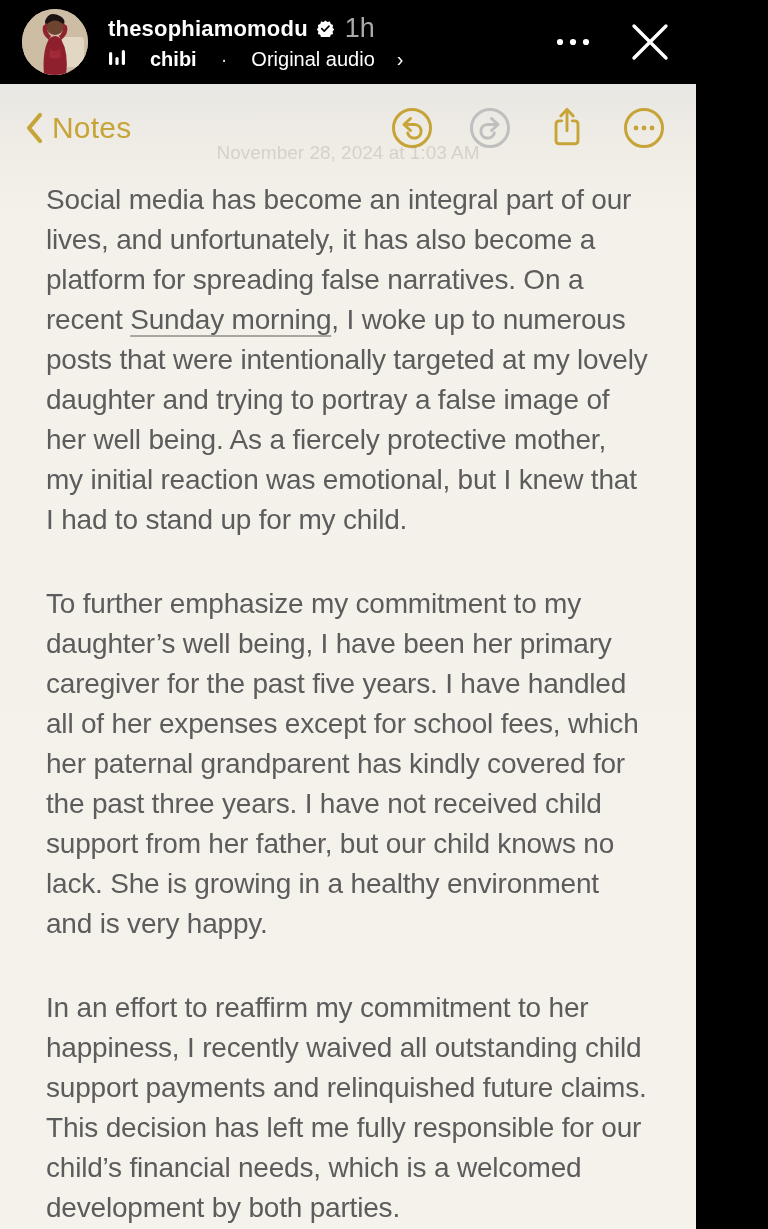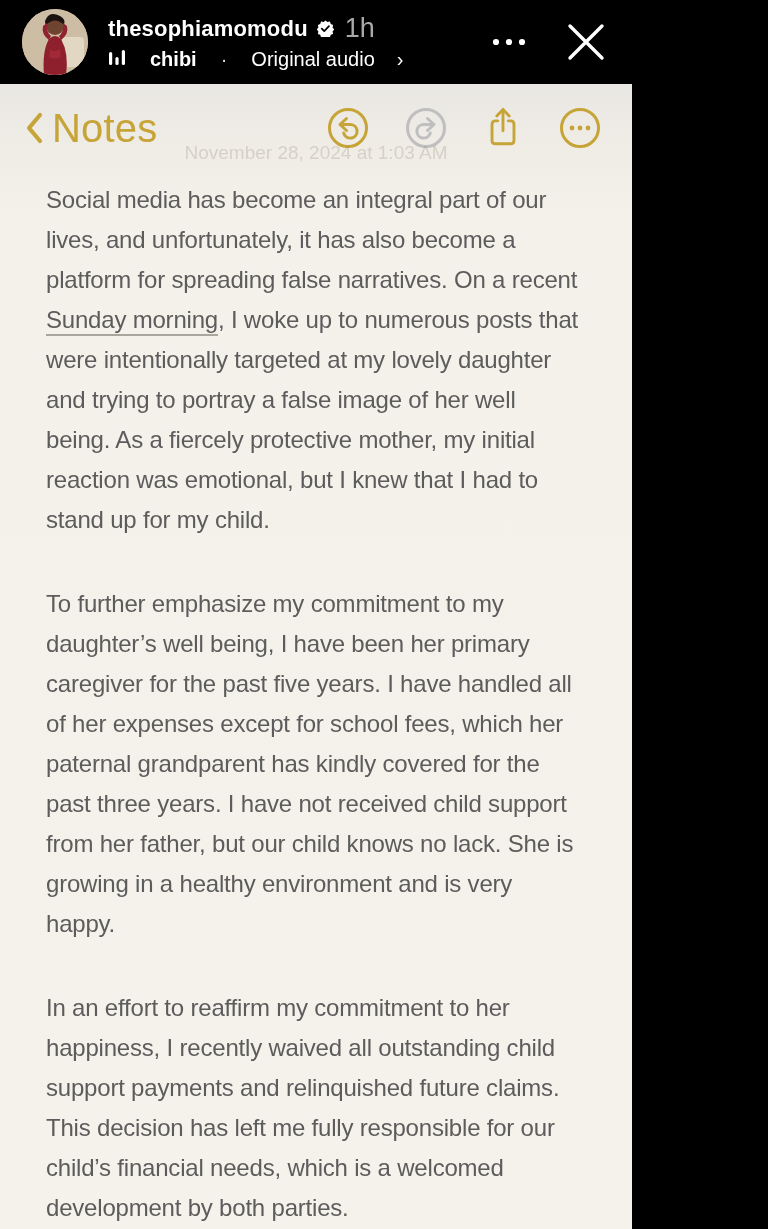--- a/index.html
+++ b/index.html
@@ -1,18 +1,18 @@
 <!DOCTYPE html>
 <html style="--accent: #c6a437; --disabled: #bfbfbf; --body-text: #5c5c5c;"><head>
 <meta charset="utf-8">
 <style>
   * { margin:0; padding:0; box-sizing:border-box; }
   html,body { width:768px; background:#000; }
   body { font-family:"Liberation Sans", sans-serif; }
-  .screen { position:relative; width:632px; height:1229px; overflow:hidden; background:#b91c1c; }
+  .screen { position:relative; width:696px; height:1229px; overflow:hidden; background:#b91c1c; }
 
   
   .story-header {
     position:relative; height:84px; background:#000;
     display:flex; align-items:center; padding:0 18px 0 22px;
   }
   .avatar {
     width:66px; height:66px; border-radius:50%; overflow:hidden; flex:0 0 66px;
     background:#cfc0a8; cursor:pointer;
   }
@@ -32,33 +32,33 @@
   
   .notes-app {
     position:relative; height:1145px;
     background:linear-gradient(180deg,#e9e7e3 0px,#efece6 55px,#f4f1ea 130px,#f5f2eb 100%);
   }
   .notes-toolbar {
     display:flex; align-items:center; padding:16px 30px 0 24px; height:72px;
   }
   .back-btn {
     display:flex; align-items:center; gap:8px; background:none; border:none; cursor:pointer;
-    color:var(--accent,#c6a437); font-size:40px; letter-spacing:.2px;
+    color:var(--accent,#c6a437); font-size:30px; letter-spacing:.2px;
   }
   .back-btn svg { display:block; }
   .toolbar-icons { margin-left:auto; display:flex; align-items:center; gap:34px; }
   .tool-btn { background:none; border:none; padding:0; cursor:pointer; display:flex; }
   .tool-btn svg { display:block; }
   .note-date {
     text-align:center; font-size:19px; color:rgba(138,130,110,0.26);
     margin-top:-14px; height:24px; pointer-events:none;
   }
   .note-body {
     padding:14px 46px 0 46px; cursor:text;
-    color:var(--body-text,#5c5c5c); font-size:24px; line-height:40px; letter-spacing:-0.2px;
+    color:var(--body-text,#5c5c5c); font-size:28px; line-height:40px; letter-spacing:-0.2px;
   }
   .note-body p { margin:0 0 44px 0; }
   .dd-underline {
     text-decoration:underline; text-decoration-color:#a9a69e;
     text-decoration-thickness:1.5px; text-underline-offset:6px; cursor:pointer;
   }
 </style>
 </head>
 <body>
 

